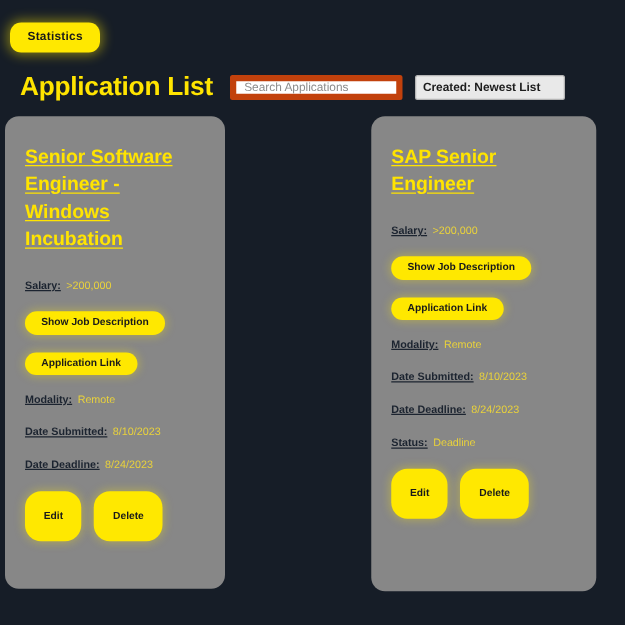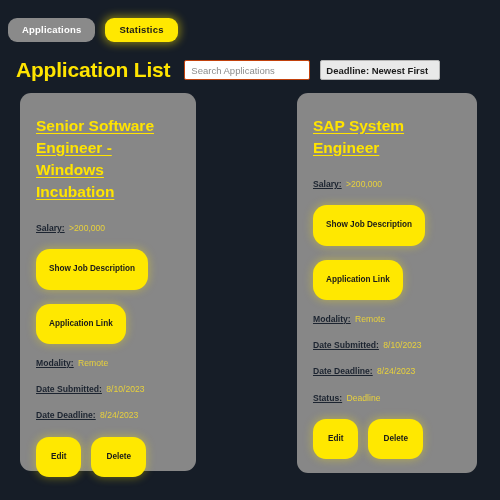--- a/index.html
+++ b/index.html
@@ -58,23 +58,23 @@
   }
   .page-title {
     color: #ffe400;
     font-size: 21px;
     font-weight: bold;
     letter-spacing: -0.2px;
     white-space: nowrap;
     margin-right: 4px;
   }
   .search-input {
-    width: 126px;
+    width: 138px;
     height: 20px;
-    border: 1px solid #c2410c;
+    border: 5px solid #c2410c;
     border-radius: 2px;
     background: #ffffff;
     color: #222;
     font-family: "Liberation Sans", sans-serif;
     font-size: 9.5px;
     padding: 0 6px;
     box-sizing: border-box;
     outline: none;
   }
   .search-input::placeholder { color: #8c8c8c; }
@@ -96,21 +96,21 @@
   }
 
   
   .card {
     position: absolute;
     background: #878787;
     border-radius: 11px;
     box-sizing: border-box;
     padding: 22px 16px 16px 16px;
   }
-  #card-0 { left: 20px;   top: 93px; width: 176px; height: 378px; }
+  #card-0 { left: 4px;   top: 93px; width: 176px; height: 378px; }
   #card-1 { left: 297px; top: 93px; width: 180px; height: 380px; }
 
   .job-title {
     color: #ffe400;
     font-size: 15.5px;
     font-weight: bold;
     line-height: 1.42;
     text-decoration: underline;
     text-underline-offset: 2px;
     margin: 0 0 20px 0;
@@ -137,43 +137,42 @@
 
   .btn {
     display: inline-block;
     background: #ffe800;
     color: #1a1a1a;
     border: none;
     border-radius: 14px;
     font-family: "Liberation Sans", sans-serif;
     font-size: 8.2px;
     font-weight: bold;
-    padding: 16px 13px;
+    padding: 5px 13px;
     cursor: pointer;
     line-height: 1;
     box-shadow: 0 0 8px 1px rgba(255,232,0,0.35);
     white-space: nowrap;
   }
   .btn-block { display: block; margin-bottom: 14px; }
   .btn-row { display: flex; gap: 10px; margin-top: 4px; }
   .btn-sm { padding: 16px 15px; border-radius: 13px; }
 </style>
 </head>
 <body>
 
 <div class="tabbar">
-  <button class="tab tab-inactive">Applications</button>
   <button class="tab tab-active">Statistics</button>
 </div>
 
 <div class="headerrow">
   <div class="page-title">Application List</div>
   <input class="search-input" type="text" placeholder="Search Applications" style="">
   <div class="sort-select">
-    <span>Deadline: Newest First</span>
+    <span>Created: Newest List</span>
   </div>
 </div>
 
 <div class="card" id="card-0">
   <a class="job-title">Senior Software Engineer - Windows Incubation</a>
 
   <p class="field">
     <span class="lbl">Salary:</span>
     <span class="val">&gt;200,000</span>
   </p>
@@ -194,21 +193,21 @@
     <span class="val">8/24/2023</span>
   </p>
 
   <div class="btn-row">
     <button class="btn btn-sm">Edit</button>
     <button class="btn btn-sm">Delete</button>
   </div>
 </div>
 
 <div class="card" id="card-1">
-  <a class="job-title">SAP System Engineer</a>
+  <a class="job-title">SAP Senior Engineer</a>
 
   <p class="field">
     <span class="lbl">Salary:</span>
     <span class="val">&gt;200,000</span>
   </p>
 
   <button class="btn btn-block">Show Job Description</button>
   <button class="btn btn-block">Application Link</button>
 
   <p class="field">

